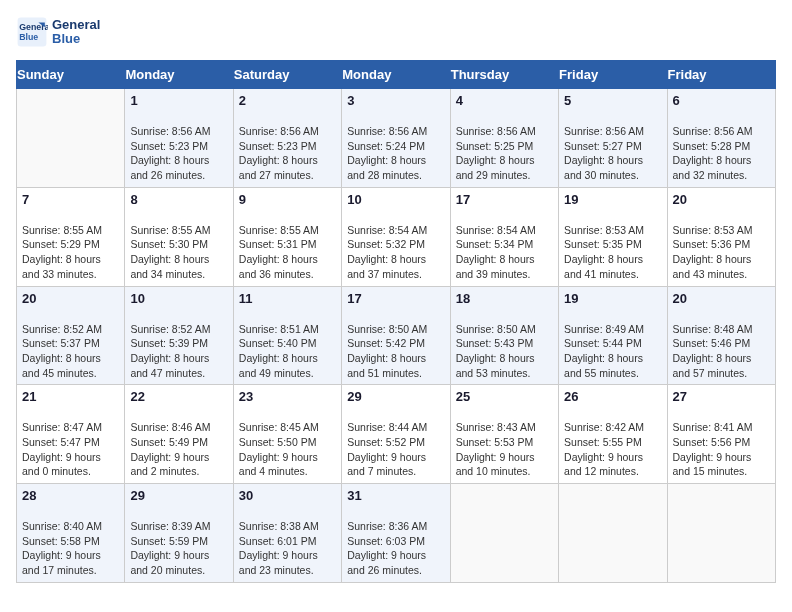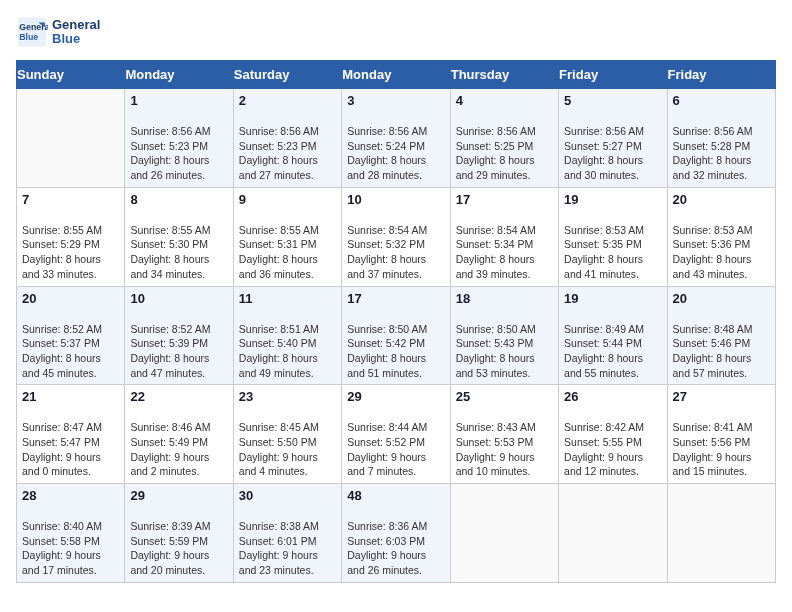--- a/index.html
+++ b/index.html
@@ -240,21 +240,21 @@
         </td>
         <td>
           <span class="day-number">29</span>
           <div class="day-info">Sunrise: 8:39 AM<br>Sunset: 5:59 PM<br>Daylight: 9 hours<br>and 20 minutes.</div>
         </td>
         <td>
           <span class="day-number">30</span>
           <div class="day-info">Sunrise: 8:38 AM<br>Sunset: 6:01 PM<br>Daylight: 9 hours<br>and 23 minutes.</div>
         </td>
         <td>
-          <span class="day-number">48</span>
+          <span class="day-number">31</span>
           <div class="day-info">Sunrise: 8:36 AM<br>Sunset: 6:03 PM<br>Daylight: 9 hours<br>and 26 minutes.</div>
         </td>
         <td class="empty-cell"></td>
         <td class="empty-cell"></td>
         <td class="empty-cell"></td>
       </tr>
     </tbody>
 </table>
 
 </body></html>

